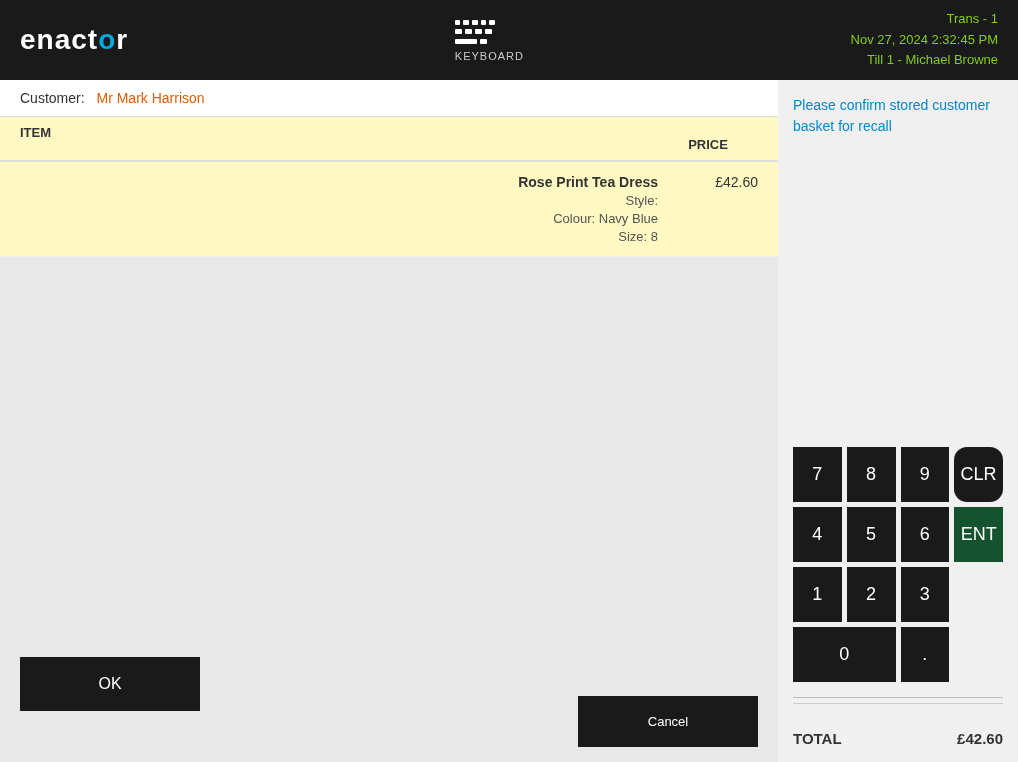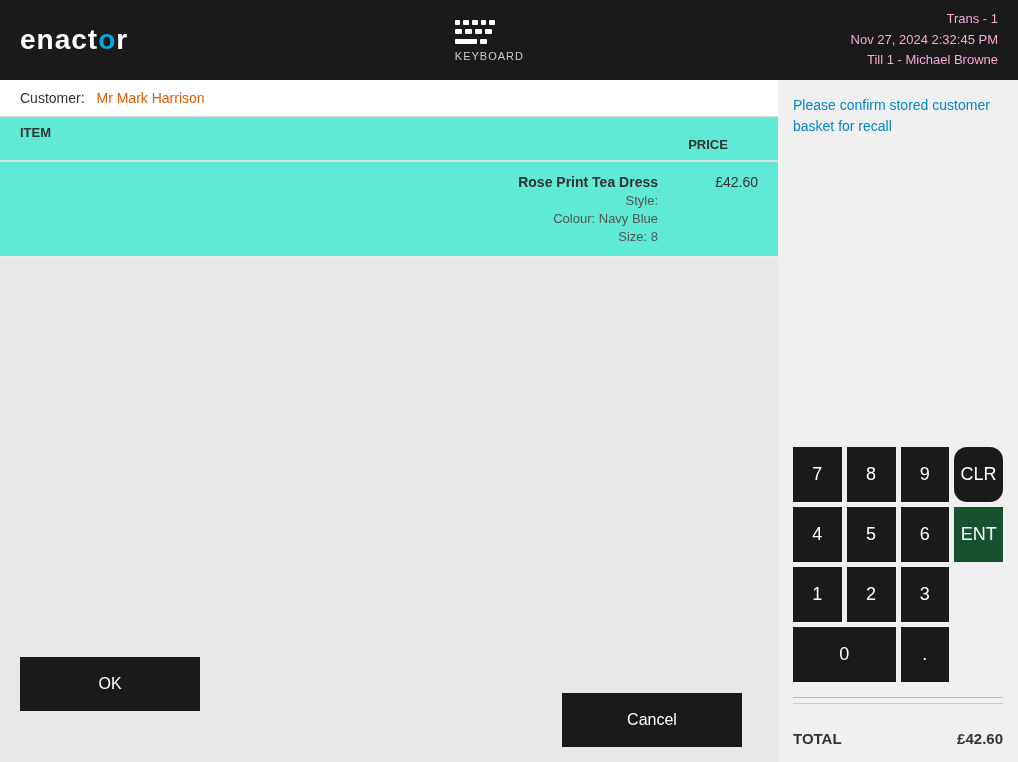--- a/index.html
+++ b/index.html
@@ -38,32 +38,32 @@
       display: flex;
       gap: 3px;
     }
     .kb-key {
       width: 7px;
       height: 5px;
       background: white;
       border-radius: 1px;
     }
     .keyboard-label { font-size: 11px; color: #ccc; letter-spacing: 1px; }
-    .header-right { color: #f9a8d4; font-size: 13px; text-align: right; line-height: 1.6; }
+    .header-right { color: #84cc16; font-size: 13px; text-align: right; line-height: 1.6; }
 
     
     .main-layout {
       display: flex;
       height: 682px;
     }
 
     
     .left-panel {
       flex: 1;
-      background: #5eead4;
+      background: #fef9c3;
       display: flex;
       flex-direction: column;
     }
 
     .customer-bar {
       background: white;
       padding: 10px 20px;
       border-bottom: 1px solid #ddd;
       font-size: 14px;
       color: #333;
@@ -111,26 +111,26 @@
       padding: 18px 40px;
       font-size: 16px;
       cursor: pointer;
       min-width: 180px;
     }
     .btn-cancel {
       background: #1a1a1a;
       color: white;
       border: none;
       padding: 18px 40px;
-      font-size: 16px;
+      font-size: 13px;
       cursor: pointer;
       min-width: 180px;
       position: absolute;
       bottom: 15px;
-      right: 36px;
+      right: 20px;
       margin-top: 30px;
     }
 
     
     .right-panel {
       width: 240px;
       background: #f0f0f0;
       padding: 15px;
       display: flex;
       flex-direction: column;

